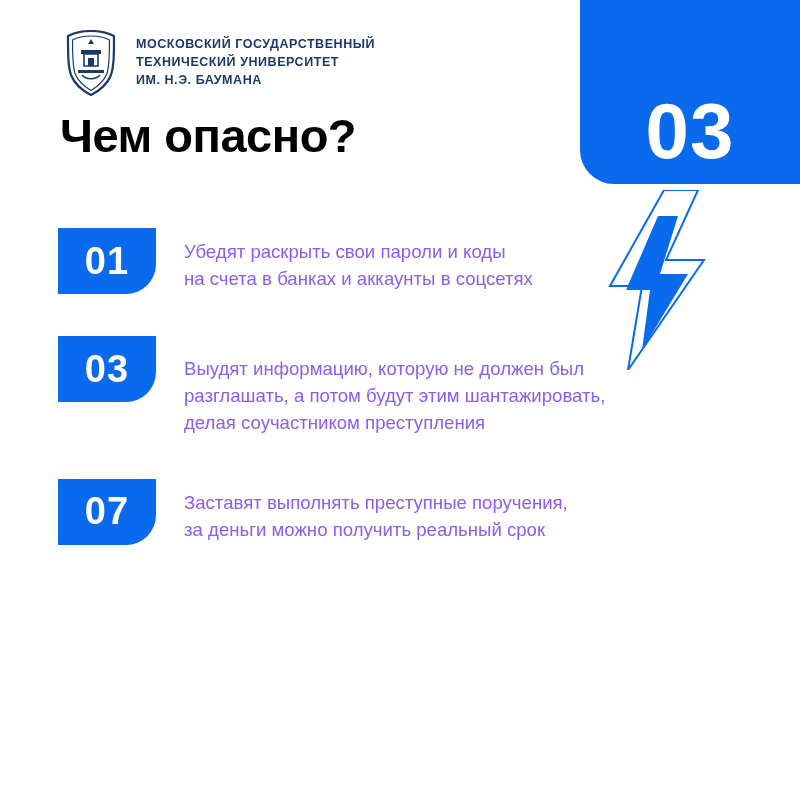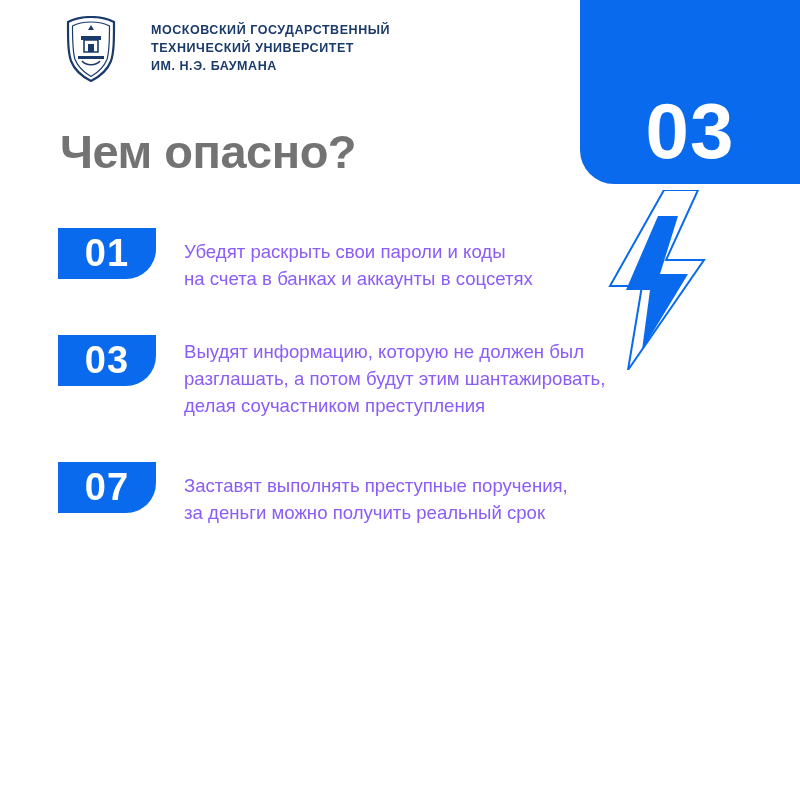--- a/index.html
+++ b/index.html
@@ -41,47 +41,47 @@
     color: #ffffff;
     font-size: 78px;
     font-weight: bold;
     letter-spacing: 1px;
     line-height: 1;
   }
 
   
   .logo-block {
     position: absolute;
-    top: 16px;
+    top: 30px;
     left: 62px;
     display: flex;
     align-items: center;
-    gap: 31px;
+    gap: 16px;
   }
   .crest {
     width: 58px;
     height: 66px;
     flex: 0 0 auto;
   }
   .logo-text {
     color: #1a3a6b;
     font-size: 12.5px;
     font-weight: bold;
     line-height: 1.42;
     letter-spacing: 0.55px;
     text-transform: uppercase;
     white-space: pre-line;
   }
 
   
   .title {
     position: absolute;
-    top: 124px;
+    top: 108px;
     left: 60px;
-    color: #737373;
+    color: #000000;
     font-size: 47px;
     font-weight: bold;
     letter-spacing: -0.5px;
   }
 
   
   .bolt {
     position: absolute;
     top: 190px;
     right: 78px;
@@ -96,42 +96,42 @@
     left: 58px;
     width: 700px;
   }
   .item {
     display: flex;
     align-items: flex-start;
     margin-bottom: 42px;
   }
   .item-badge {
     width: 98px;
-    height: 51px;
+    height: 66px;
     background: #0a6aed;
     border-bottom-right-radius: 30px;
     color: #ffffff;
     font-size: 38px;
     font-weight: bold;
     display: flex;
     align-items: center;
     justify-content: center;
     flex: 0 0 auto;
     letter-spacing: 1px;
   }
   .item-text {
     margin-left: 28px;
     color: #8b5cf6;
     font-size: 18.6px;
     line-height: 1.45;
     padding-top: 11px;
     white-space: pre-line;
     max-width: 570px;
   }
-  .item.i3 .item-text { padding-top: 4px; }
+  .item.i3 .item-text { padding-top: 4px; margin-top: 16px; }
 </style>
 </head>
 <body>
 
 <div class="slide">
 
   <div class="corner-badge">
     <span class="num">03</span>
   </div>
 

